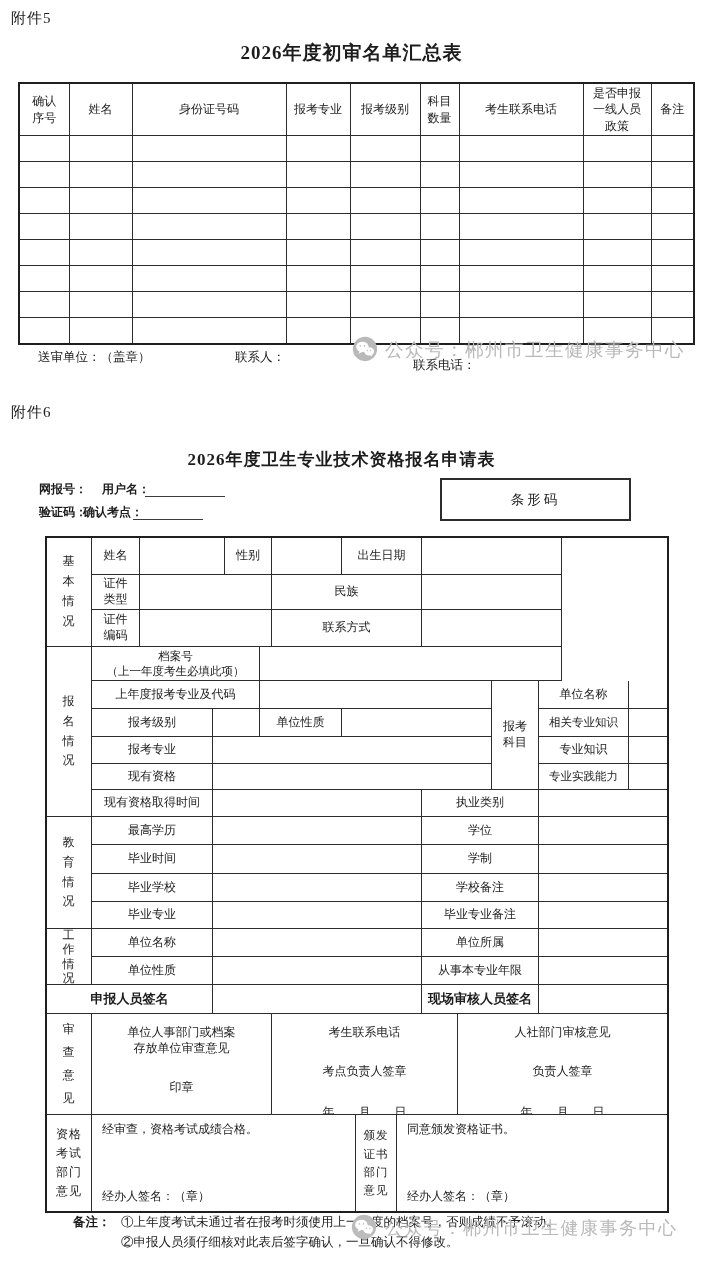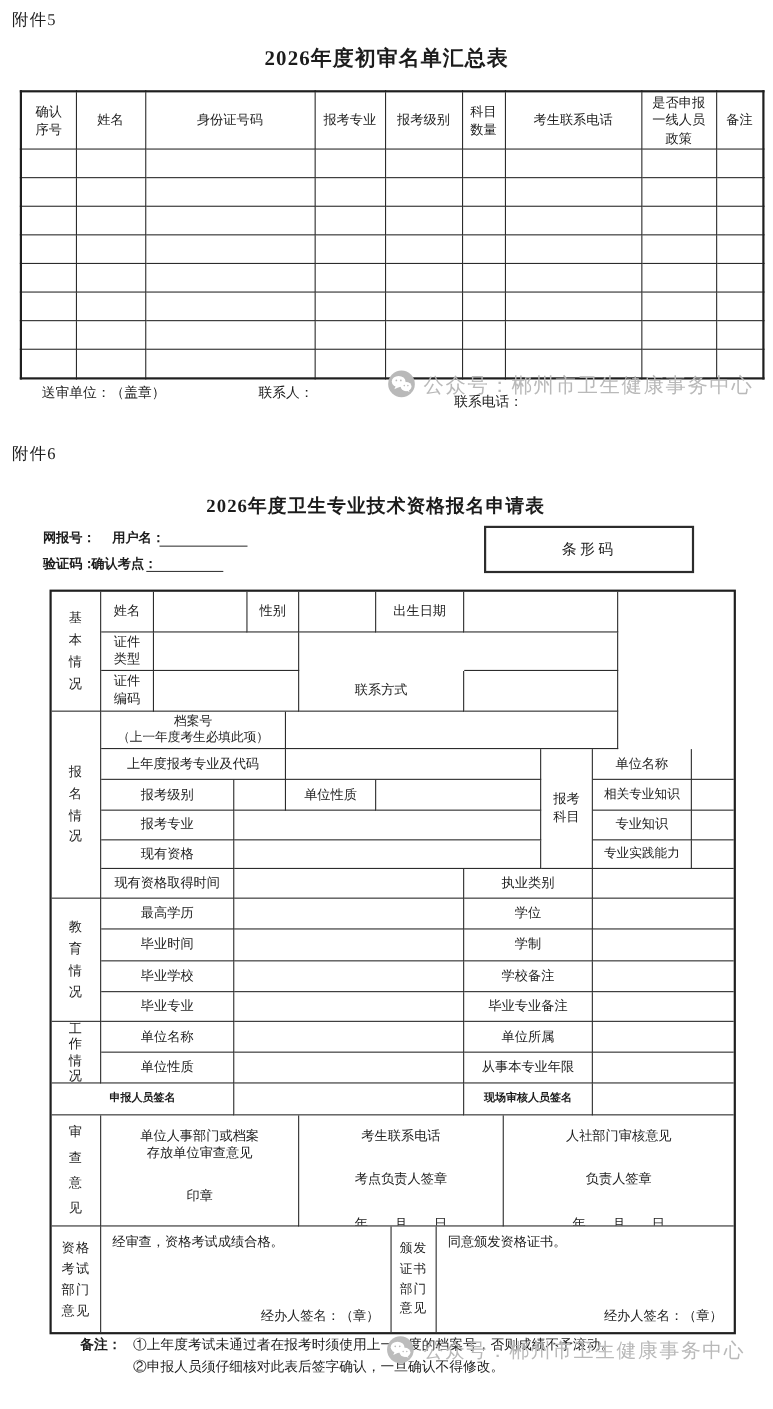--- a/index.html
+++ b/index.html
@@ -26,26 +26,26 @@
       display:grid;
       grid-template-columns:45px 48px 73px 12px 35px 12px 70px 14px 41px 25px 36px 34px 47px 23px 67px 38px;
       grid-template-rows:37px 35px 37px 34px 28px 28px 27px 26px 27px 28px 29px 28px 27px 28px 28px 29px 101px 96px;}
   .g{border-right:1px solid #2c2c2c;border-bottom:1px solid #2c2c2c;display:flex;align-items:center;
      justify-content:center;text-align:center;font-size:12px;line-height:1.3;white-space:pre-line;
      overflow:hidden;padding:1px;}
   .nr{border-right:none;} .nb{border-bottom:none;}
   .vlab{line-height:1.65;letter-spacing:1px;}
   .vwork{line-height:1.18;letter-spacing:1px;}
   .sm{font-size:11.5px;}
-  .bold-sign{font-weight:bold;font-family:Liberation Mono, monospace;font-size:10px;}
+  .bold-sign{font-weight:bold;font-family:Liberation Sans, sans-serif;font-size:13px;}
   .rc{flex-direction:column;justify-content:space-between;padding:11px 3px 9px 3px;}
   .rc .rc-bot{line-height:1.7;}
   .qc{flex-direction:column;justify-content:center;gap:15px;align-items:stretch;padding:0 10px;}
   .qc .q1{text-align:left;}
-  .qc .q2{text-align:right;margin-top:36px;}
+  .qc .q2{text-align:left;margin-top:36px;}
   
   .notes{font-size:12.5px;line-height:1.35;}
   .wm{color:#b9b9b9;font-family:"Liberation Sans","DejaVu Sans",sans-serif;letter-spacing:1.5px;
       white-space:nowrap;z-index:5;}
 </style>
 </head>
 <body>
 
 <div id="page">
 
@@ -213,20 +213,21 @@
 况</div>
     <div class="g" style="grid-column:2/3;grid-row:1/2;">姓名</div>
     <div class="g" style="grid-column:3/5;grid-row:1/2;"></div>
     <div class="g" style="grid-column:5/7;grid-row:1/2;">性别</div>
     <div class="g" style="grid-column:7/8;grid-row:1/2;"></div>
     <div class="g" style="grid-column:8/11;grid-row:1/2;">出生日期</div>
     <div class="g" style="grid-column:11/15;grid-row:1/2;"></div>
     <div class="g" style="grid-column:2/3;grid-row:2/3;">证件
 类型</div>
     <div class="g" style="grid-column:3/7;grid-row:2/3;"></div>
+    <div class="g" style="grid-column:7/11;grid-row:2/3;">民族</div>
     <div class="g" style="grid-column:11/15;grid-row:2/3;"></div>
     <div class="g" style="grid-column:2/3;grid-row:3/4;">证件
 编码</div>
     <div class="g" style="grid-column:3/7;grid-row:3/4;"></div>
     <div class="g" style="grid-column:7/11;grid-row:3/4;">联系方式</div>
     <div class="g" style="grid-column:11/15;grid-row:3/4;"></div>
 
     <div class="g vlab" style="grid-column:1/2;grid-row:4/10;">报
 名
 情

